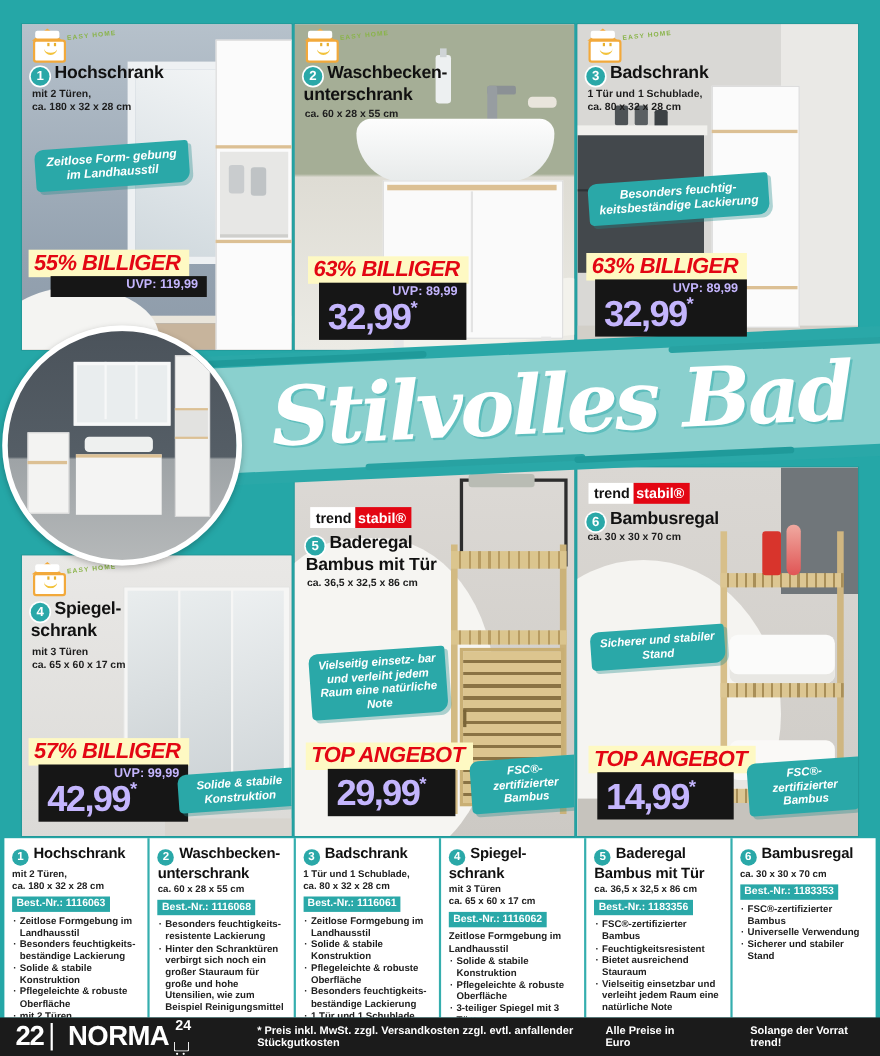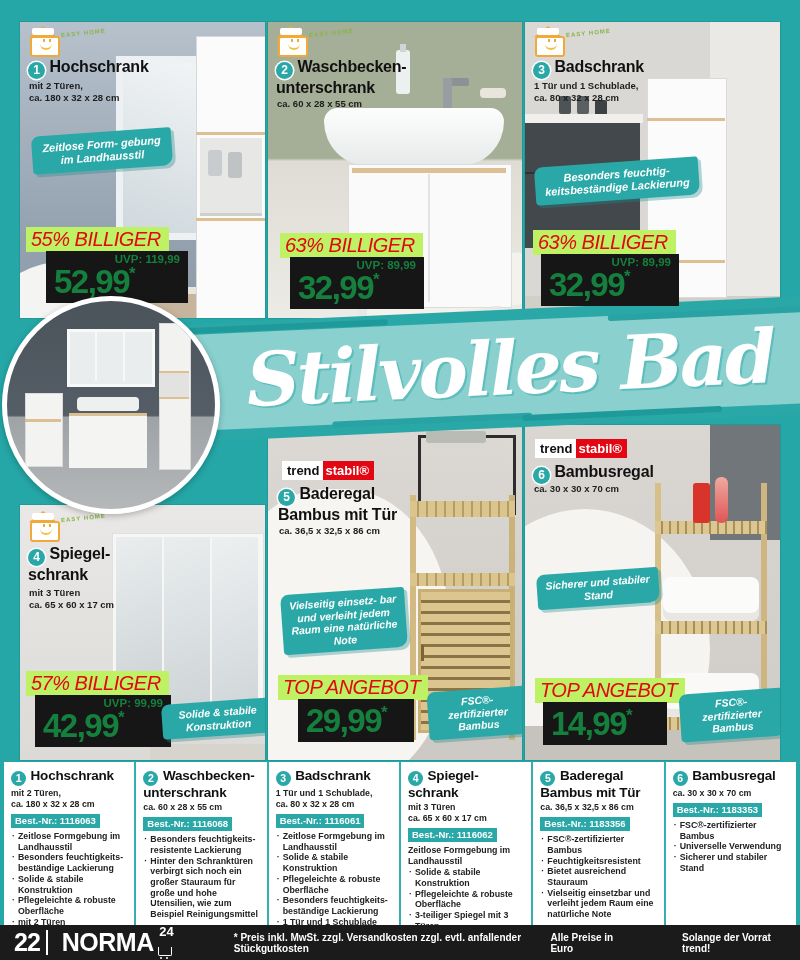--- a/index.html
+++ b/index.html
@@ -107,22 +107,22 @@
   .ts-trend{background:#fff;color:#111;padding:3px 3px 3px 5px;}
   .ts-stabil{background:#e30613;color:#fff;padding:3px 5px 3px 3px;}
 
   .numchip{display:inline-block;width:17px;height:17px;border-radius:50%;background:#2aa8a8;color:#fff;font-size:12px;font-weight:bold;line-height:17px;text-align:center;box-shadow:0 0 0 1.5px #fff;vertical-align:-2px;}
   .pname{font-size:16px;font-weight:bold;color:#111;line-height:1.1;letter-spacing:-.2px;}
   .pspec{font-size:9.5px;font-weight:bold;color:#1d1d1d;line-height:1.25;}
 
   .flag{background:#2aa8a8;color:#fff;font-weight:bold;font-style:italic;font-size:11px;line-height:1.2;text-align:center;padding:6px 7px;border-radius:8px 3px 10px 4px;transform:rotate(-4deg);box-shadow:3px 3px 0 rgba(31,138,138,.35);}
   .flag.small{font-size:10.5px;padding:5px 6px;}
 
-  .deal{display:inline-block;background:#bef264;color:#e30613;font-weight:normal;font-style:italic;font-size:20px;line-height:1.1;padding:1px 8px 2px 5px;letter-spacing:-.5px;white-space:nowrap;}
-  .pricebox{background:#161616;color:#15803d;padding:2px 8px 5px 8px;}
+  .deal{display:inline-block;background:#fef9c3;color:#e30613;font-weight:bold;font-style:italic;font-size:20px;line-height:1.1;padding:1px 8px 2px 5px;letter-spacing:-.5px;white-space:nowrap;}
+  .pricebox{background:#161616;color:#c4b5fd;padding:2px 8px 5px 8px;}
   .uvp{font-size:11.5px;font-weight:bold;text-align:right;white-space:nowrap;}
   .bigprice{font-size:33px;font-weight:bold;letter-spacing:-1.5px;line-height:1;white-space:nowrap;}
   .bigprice .ast{font-size:17px;vertical-align:14px;}
   .pricebox.noup .bigprice{padding-top:3px;}
 
   
   .band{position:absolute;left:150px;top:310px;width:700px;height:118px;background:#2aa8a8;transform:rotate(-2.6deg);border-radius:6px;z-index:1;}
   .band:before{content:"";position:absolute;left:14px;right:10px;top:11px;bottom:11px;background:#8ad0ce;border-radius:10px 40px 8px 30px;}
   .band:after{content:"";position:absolute;left:40px;top:4px;width:200px;height:6px;background:#1f9a9a;border-radius:3px;box-shadow:330px 102px 0 #1f9a9a,140px 100px 0 #28a2a2,420px 6px 0 #28a2a2;}
   .band-title{position:absolute;left:180px;top:316px;width:660px;height:110px;z-index:2;color:#fff;font-family:"DejaVu Serif","Liberation Serif",serif;font-style:italic;font-weight:bold;font-size:74px;line-height:104px;text-align:center;letter-spacing:-3px;transform:rotate(-2.6deg);text-shadow:2px 2px 0 rgba(42,168,168,.45);}
@@ -197,21 +197,20 @@
       <span class="pname">Hochschrank</span>
     </div>
     <div class="ov pspec" style="left:9px;top:58px;">
       <div>mit 2 Türen,</div>
       <div>ca. 180 x 32 x 28 cm</div>
     </div>
     <div class="ov flag" style="left:12px;top:110px;width:126px;">Zeitlose Form- gebung im Landhausstil</div>
     <div class="ov deal" style="left:6px;top:205px;">55% BILLIGER</div>
     <div class="ov pricebox" style="left:26px;top:229px;width:126px;">
       <div class="uvp">UVP: 119,99</div>
-      <div class="bigprice"><span>52,99</span><span class="ast">*</span></div>
     </div>
   </div>
 
   <div class="card card2">
     <div class="sc sc2">
       <div class="rug"></div>
         <div class="bottle"></div>
         <div class="cap"></div>
       <div class="spout"></div>
         <div class="faucet"></div>

